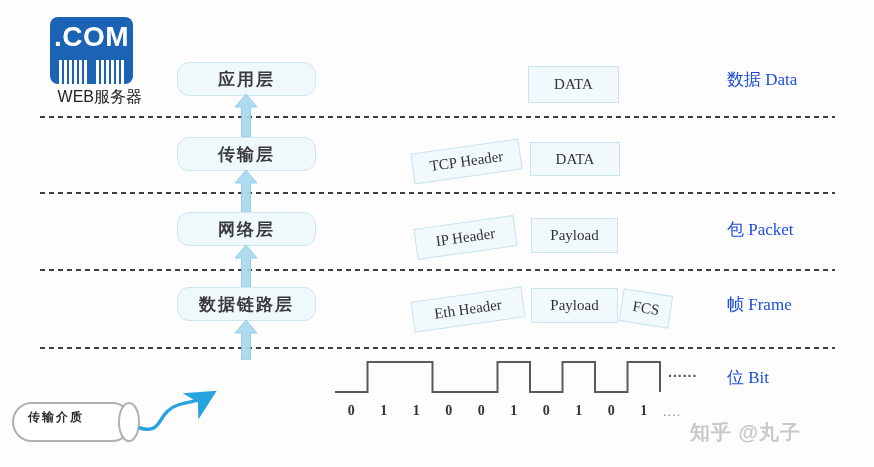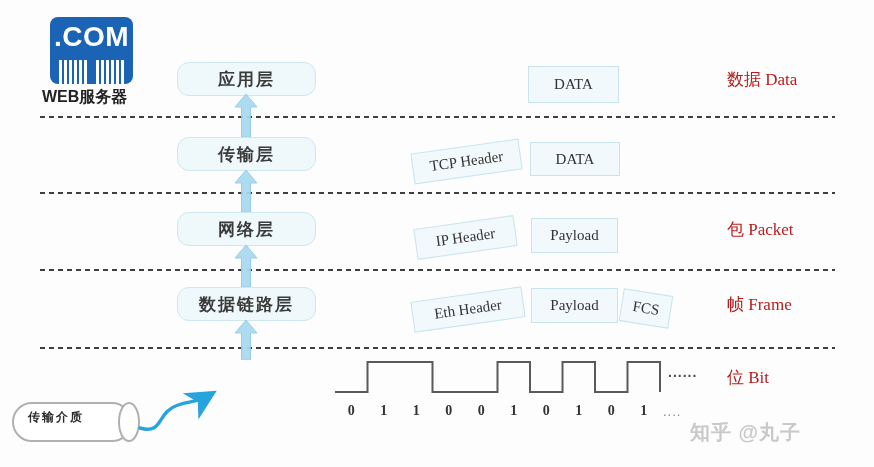--- a/index.html
+++ b/index.html
@@ -8,39 +8,39 @@
     font-family:"Liberation Sans",sans-serif;overflow:hidden;
   }
   
   .srv-icon{position:absolute;left:50px;top:17px;width:83px;height:67px;
     background:#1a63b5;border-radius:8px;display:flex;flex-direction:column;align-items:center;}
   .srv-com{color:#fff;font-weight:bold;font-size:28px;line-height:1;margin-top:6px;letter-spacing:.5px;}
   .srv-rule{width:64px;height:2px;background:#fff;margin-top:4px;}
   .srv-bars{display:flex;gap:9px;margin-top:5px;}
   .srv-bargroup{display:flex;gap:2.5px;}
   .srv-bar{width:2.6px;height:26px;background:#fff;}
-  .srv-label{position:absolute;left:42px;top:87px;width:100px;text-align:left;
-    font-weight:bold;font-size:16px;color:#222;}
+  .srv-label{position:absolute;left:42px;top:87px;width:100px;text-align:right;
+    font-weight:normal;font-size:16px;color:#222;}
   
   .dash{position:absolute;left:40px;width:795px;height:2px;
     background:repeating-linear-gradient(90deg,#3f3f3f 0 5px,transparent 5px 9px);}
   
   .layer{position:absolute;left:177px;width:137px;height:32px;
     background:#eff8fb;border:1px solid #cfe7f0;border-radius:12px;
     display:flex;align-items:center;justify-content:center;
     font-weight:bold;font-size:17px;color:#3b3b3b;letter-spacing:2px;}
   
   .uparrow{position:absolute;left:233px;width:26px;}
   
   .pbox{position:absolute;background:#f1f9fc;border:1px solid #c9e4ee;
     display:flex;align-items:center;justify-content:center;
     font-family:"Liberation Serif",serif;font-size:15px;color:#333;}
   
   .pdu-label{position:absolute;left:727px;width:130px;
-    font-family:"Liberation Serif",serif;font-size:17px;color:#b91c1c;}
+    font-family:"Liberation Serif",serif;font-size:17px;color:#1d4ed8;}
   
   .bits-row{position:absolute;left:335px;top:403px;width:325px;display:flex;}
   .bits-row span{flex:1;text-align:center;font-family:"Liberation Serif",serif;
     font-weight:bold;font-size:14px;color:#333;}
   .wave-dots{position:absolute;left:668px;top:364px;color:#4a4a4a;font-weight:bold;
     font-size:14px;letter-spacing:1px;}
   .bit-trail-dots{position:absolute;left:663px;top:404px;color:#8a8a8a;font-size:13px;letter-spacing:1px;}
   .watermark{position:absolute;left:690px;top:399px;color:#c9c9c9;font-size:20px;
     font-weight:bold;letter-spacing:1px;margin-top:20px;}
   

